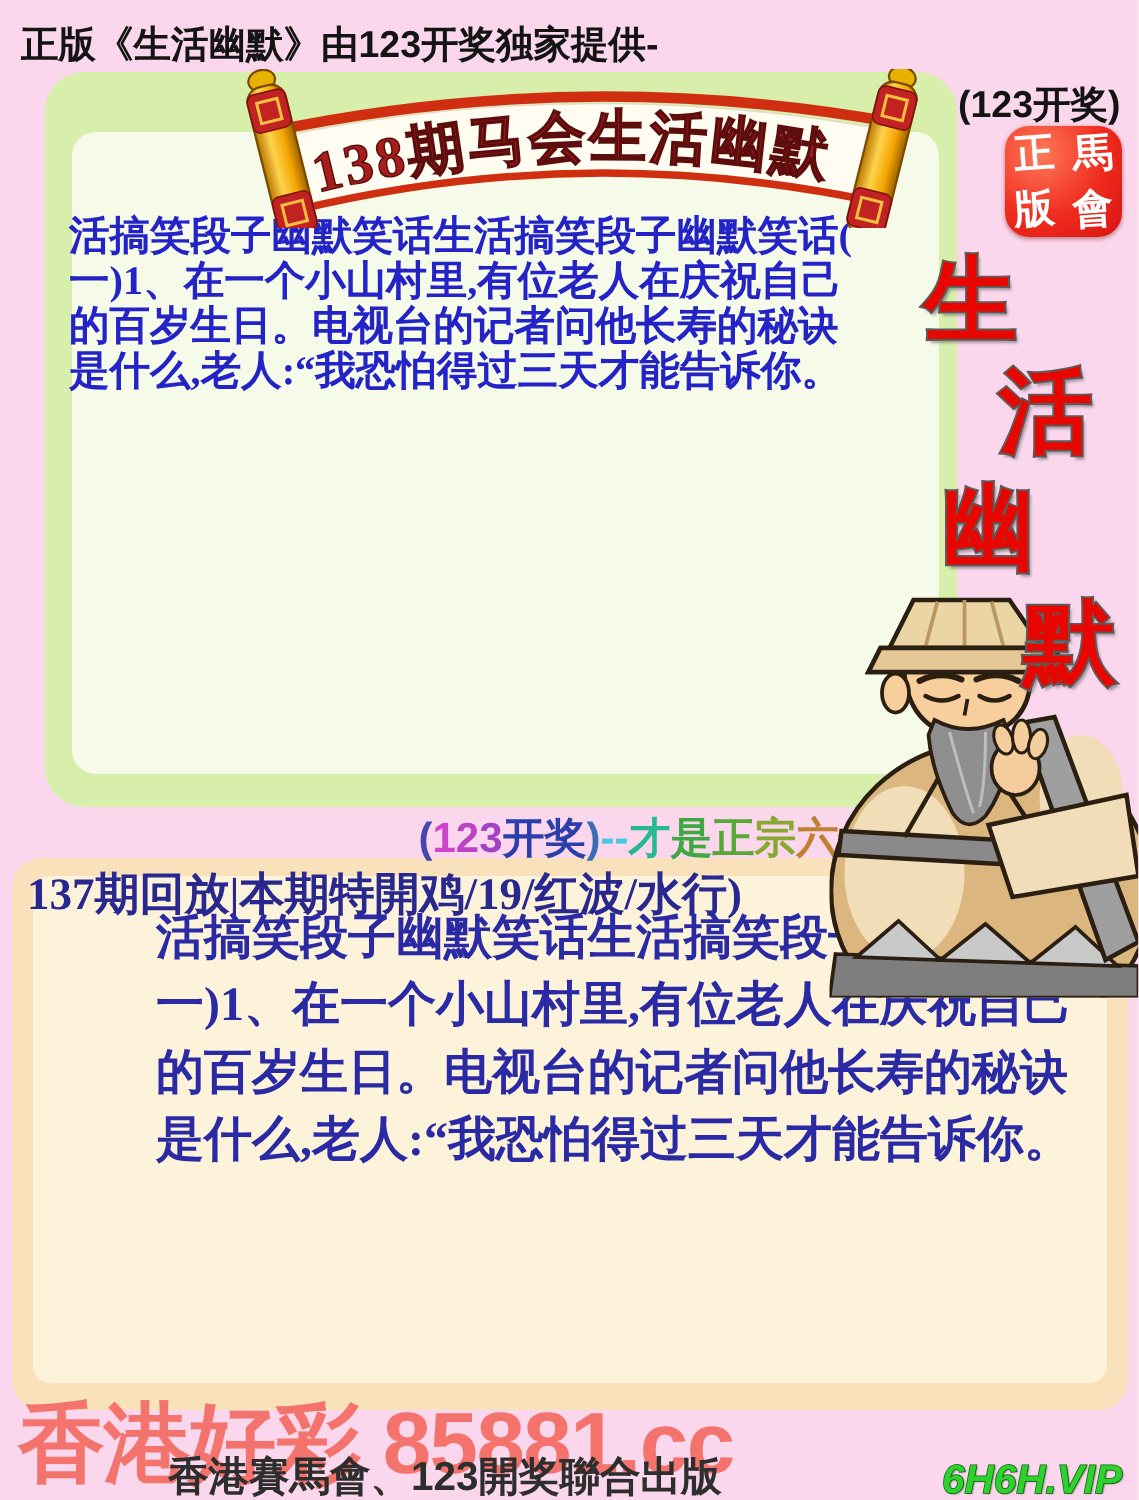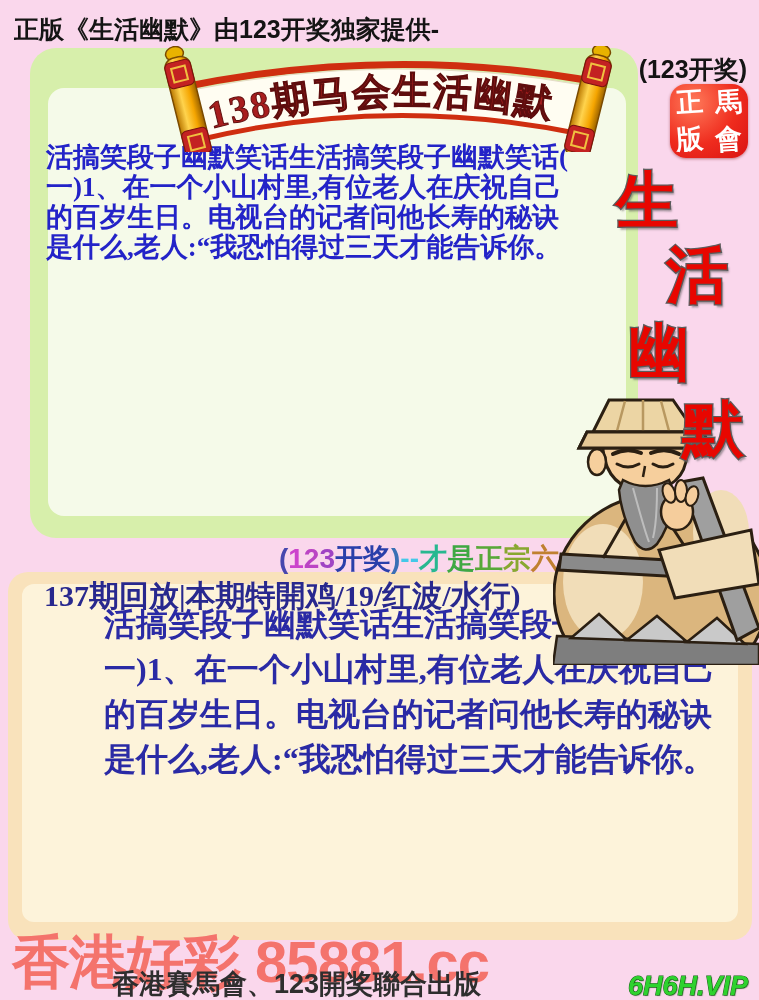--- a/index.html
+++ b/index.html
@@ -52,21 +52,21 @@
 
   
   .mid-line{position:absolute;left:0;top:540px;width:615px;text-align:right;z-index:2;
             font-size:28px;font-weight:bold;white-space:nowrap;}
 
   
   .box2{position:absolute;left:8px;top:572px;width:744px;height:368px;
         background:#f9e2bb;border-radius:20px;z-index:1;}
   .box2-inner{position:absolute;left:14px;top:12px;right:14px;bottom:18px;
               background:#fdf3da;border-radius:12px;}
-  .replay-header{position:absolute;left:44px;top:576px;z-index:2;white-space:nowrap;
+  .replay-header{position:absolute;left:18px;top:576px;z-index:2;white-space:nowrap;
                  font-family:"Liberation Serif","DejaVu Serif",serif;
                  font-size:30px;font-weight:bold;color:#28288e;}
   .joke2{position:absolute;left:104px;top:602px;width:560px;z-index:2;
          font-family:"Liberation Serif","DejaVu Serif",serif;
          font-size:32px;font-weight:bold;line-height:45px;color:#2a2aa5;}
   .joke2 .jline{white-space:nowrap;}
 
   
   .footer-site{position:absolute;left:12px;top:924px;z-index:6;white-space:nowrap;
                font-size:58px;font-weight:bold;letter-spacing:-1px;color:#f4736c;}

